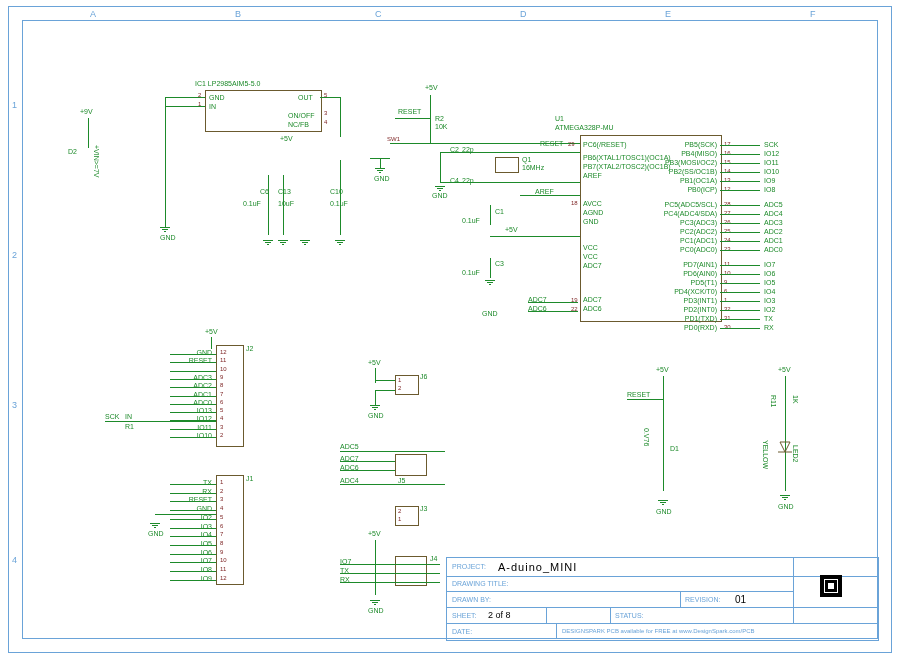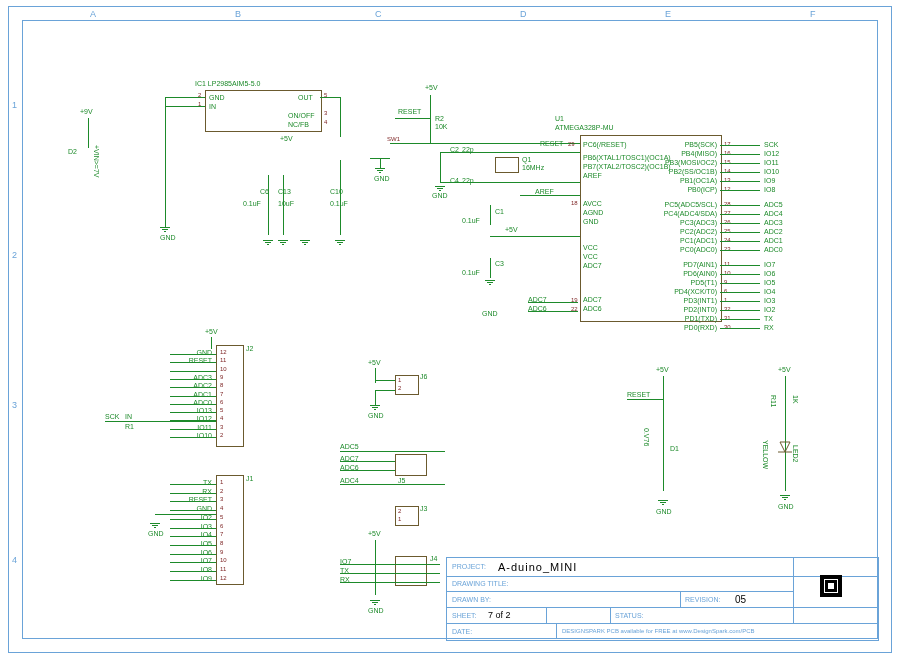--- a/index.html
+++ b/index.html
@@ -401,21 +401,21 @@
   <div class="tbl-v" style="left:610px;top:607px;height:16px"></div>
   <div class="tbl-v" style="left:556px;top:623px;height:16px"></div>
   <div class="tbl-v" style="left:793px;top:557px;height:66px"></div>
   <div class="tbl-v" style="left:680px;top:591px;height:16px"></div>
 
   <div class="txt" style="left:452px;top:563px;color:#6aa3d8">PROJECT:</div>
   <div class="txt" style="left:498px;top:561px;font-size:11px;letter-spacing:1px">A-duino_MINI</div>
   <div class="txt" style="left:452px;top:580px;color:#6aa3d8">DRAWING TITLE:</div>
   <div class="txt" style="left:452px;top:596px;color:#6aa3d8">DRAWN BY:</div>
   <div class="txt" style="left:685px;top:596px;color:#6aa3d8">REVISION:</div>
-  <div class="txt" style="left:735px;top:594px;font-size:10px">05</div>
+  <div class="txt" style="left:735px;top:594px;font-size:10px">01</div>
   <div class="txt" style="left:452px;top:612px;color:#6aa3d8">SHEET:</div>
-  <div class="txt" style="left:488px;top:610px;font-size:9px">7 of 2</div>
+  <div class="txt" style="left:488px;top:610px;font-size:9px">2 of 8</div>
   <div class="txt" style="left:615px;top:612px;color:#6aa3d8">STATUS:</div>
   <div class="txt" style="left:452px;top:628px;color:#6aa3d8">DATE:</div>
   <div class="txt" style="left:562px;top:628px;color:#6aa3d8;font-size:6px">DESIGNSPARK PCB available for FREE at www.DesignSpark.com/PCB</div>
   <div class="icon-glyph" style="left:820px;top:575px"></div>
 
 </div>
 
 </body></html>

